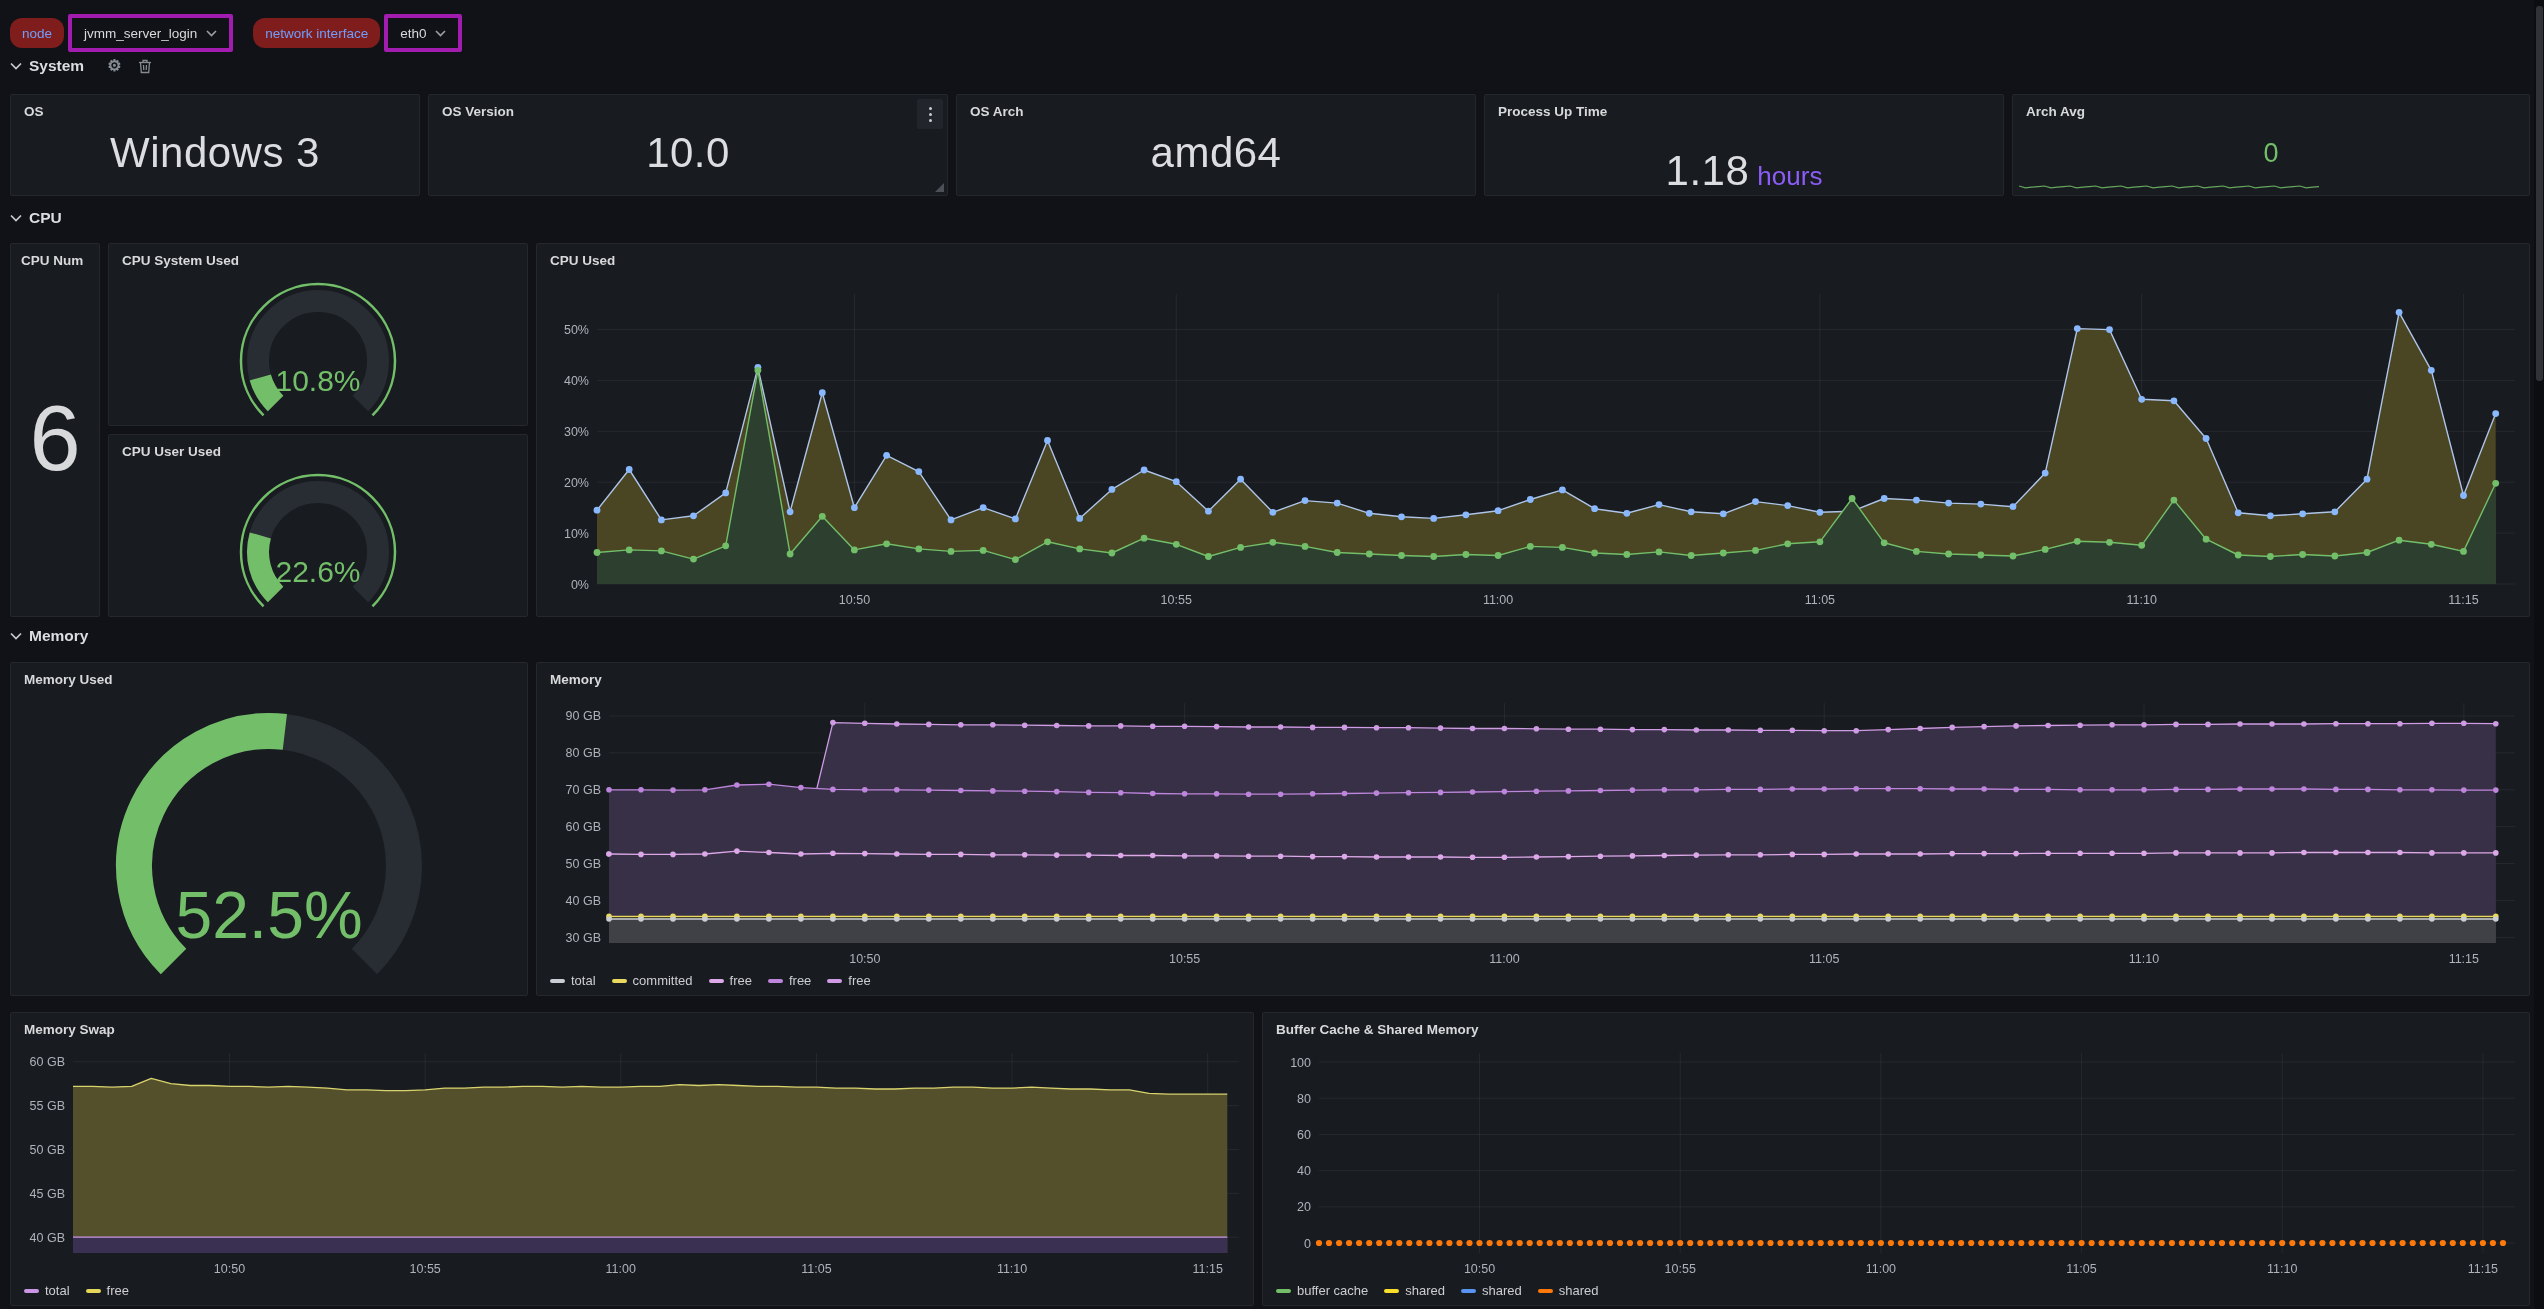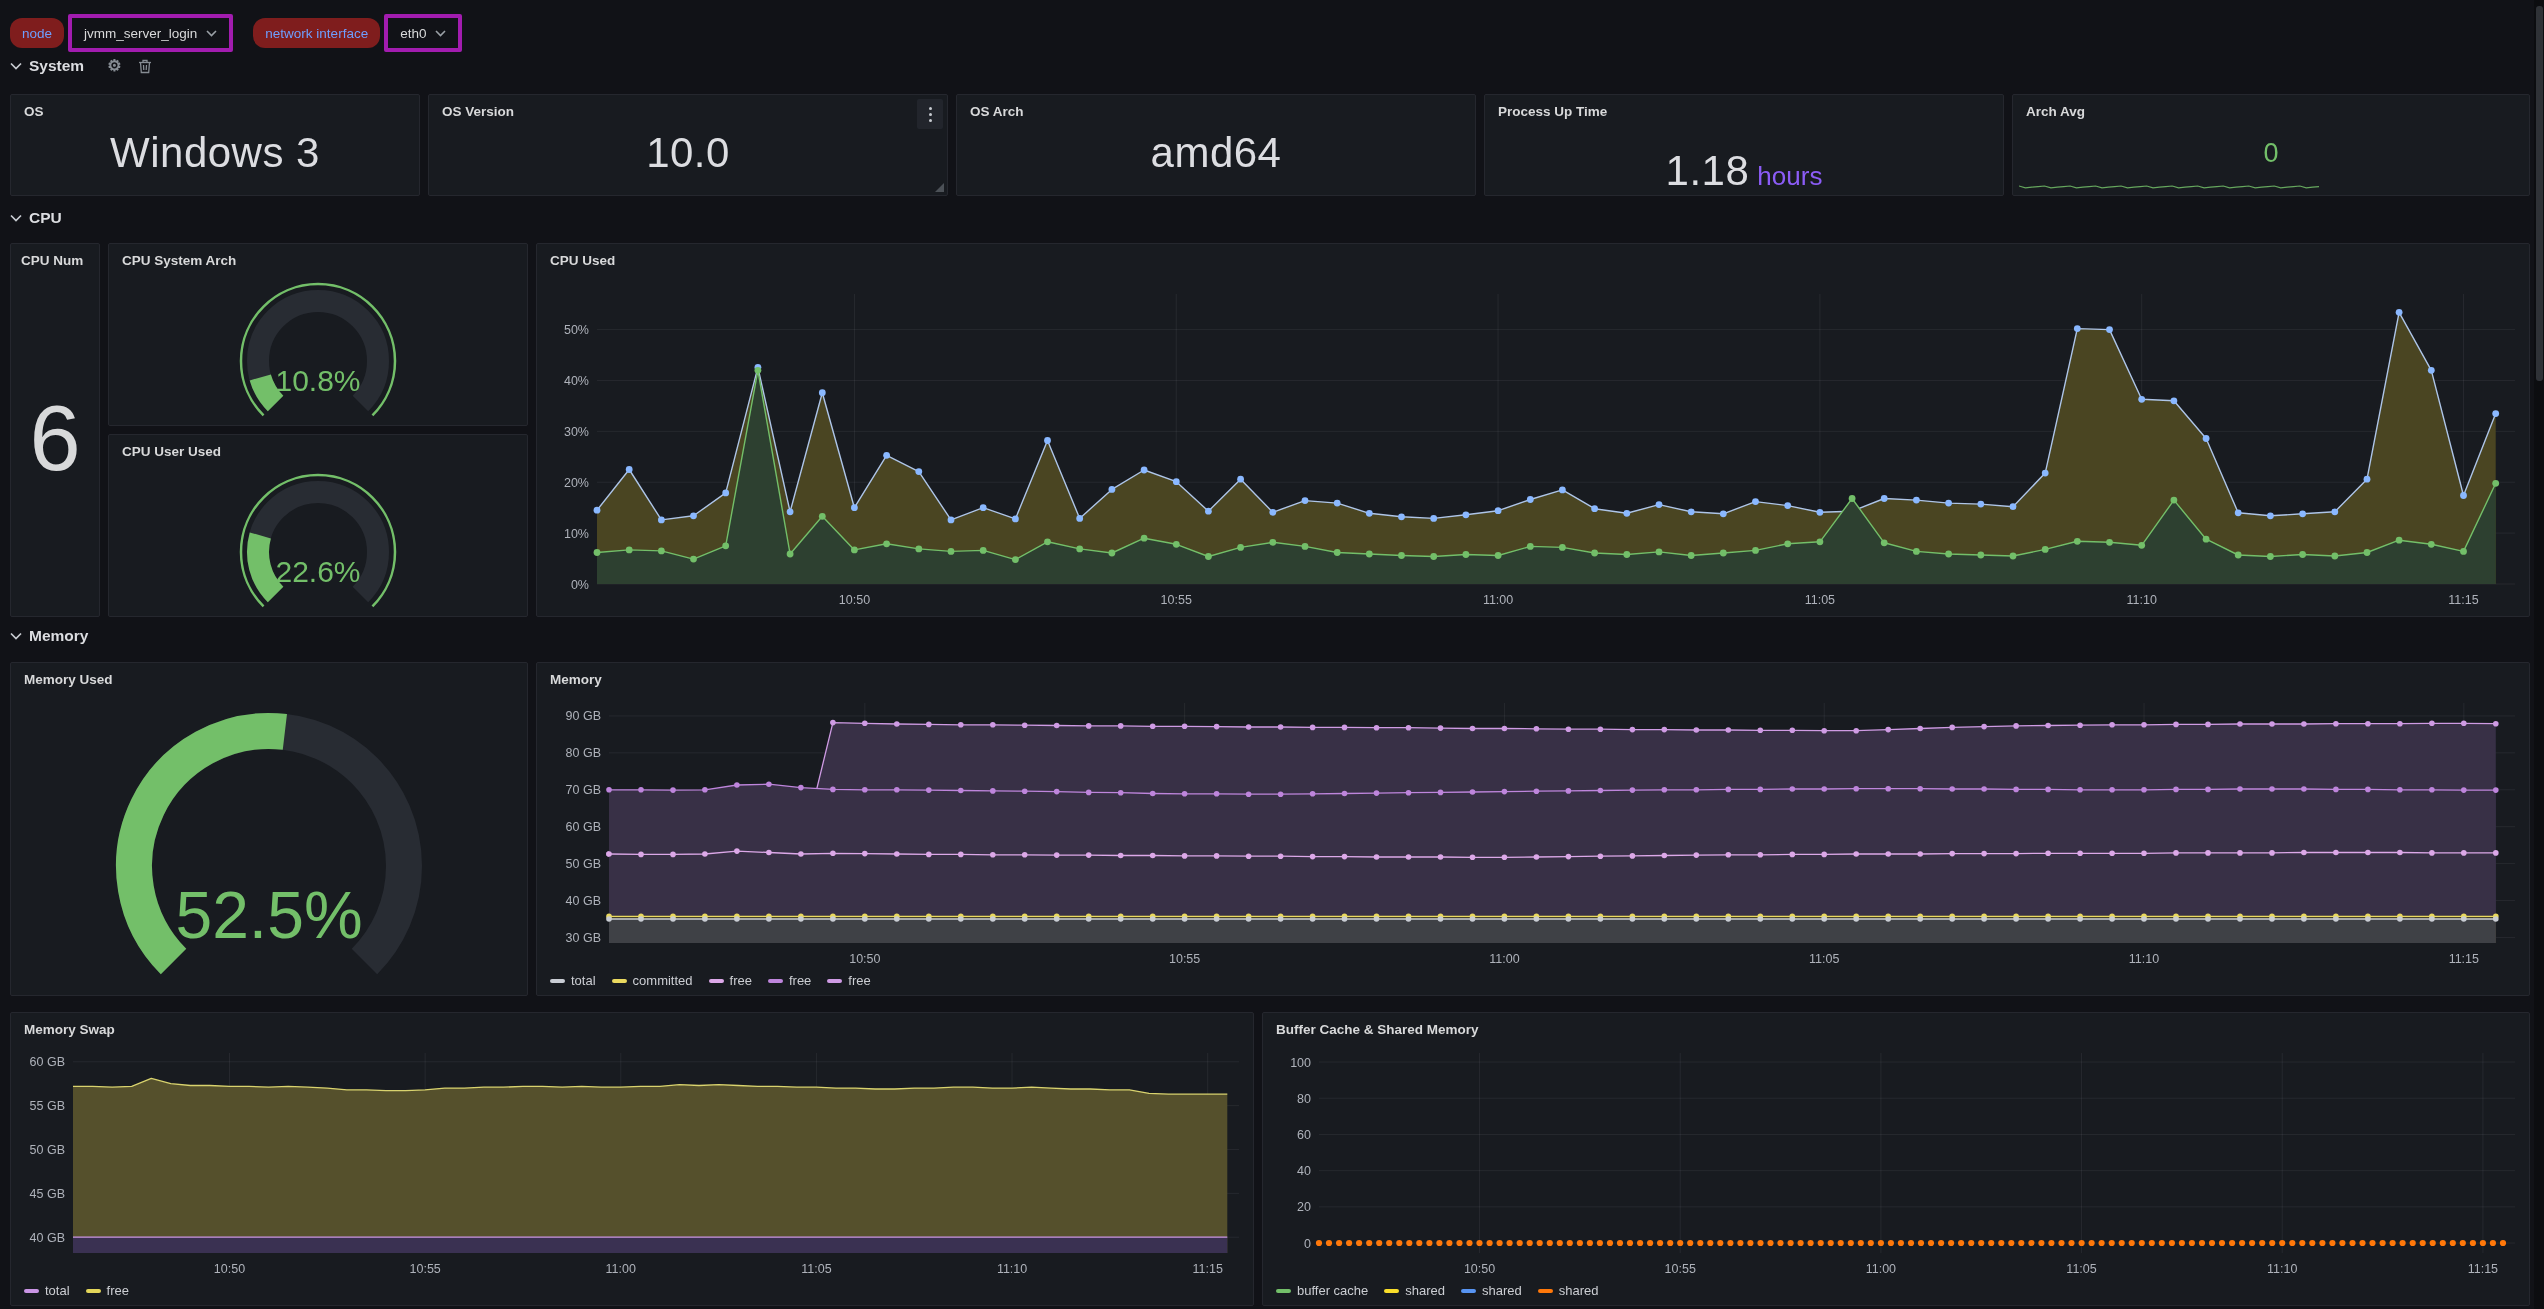--- a/index.html
+++ b/index.html
@@ -139,21 +139,21 @@
 </div>
 
 <div class="panel" style="left:10px;top:243px;width:90px;height:374px;">
   <div class="panel-title" style="left:10px;">CPU Num</div>
   <div class="stat-center">
       <span class="big-number">6</span>
     </div>
 </div>
 
 <div class="panel" style="left:108px;top:243px;width:420px;height:183px;">
-  <div class="panel-title">CPU System Arch</div>
+  <div class="panel-title">CPU System Used</div>
   <div class="gauge"><svg width="418" height="181" viewBox="0 0 418 181">
         <path d="M 154.55 171.45 A 77 77 0 1 1 263.45 171.45" stroke="#73BF69" stroke-width="2.5" fill="none"></path>
         <path d="M 166.57 159.43 A 60 60 0 1 1 251.43 159.43" stroke="#282c33" stroke-width="22" fill="none"></path>
         <path d="M 166.57 159.43 A 60 60 0 0 1 151.28 133.38" stroke="#73BF69" stroke-width="22" fill="none"></path>
         <text x="209" y="147" text-anchor="middle" font-size="30" font-weight="500" fill="#73BF69">10.8%</text>
       </svg></div>
 </div>
 <div class="panel" style="left:108px;top:434px;width:420px;height:183px;">
   <div class="panel-title">CPU User Used</div>
   <div class="gauge"><svg width="418" height="181" viewBox="0 0 418 181">

